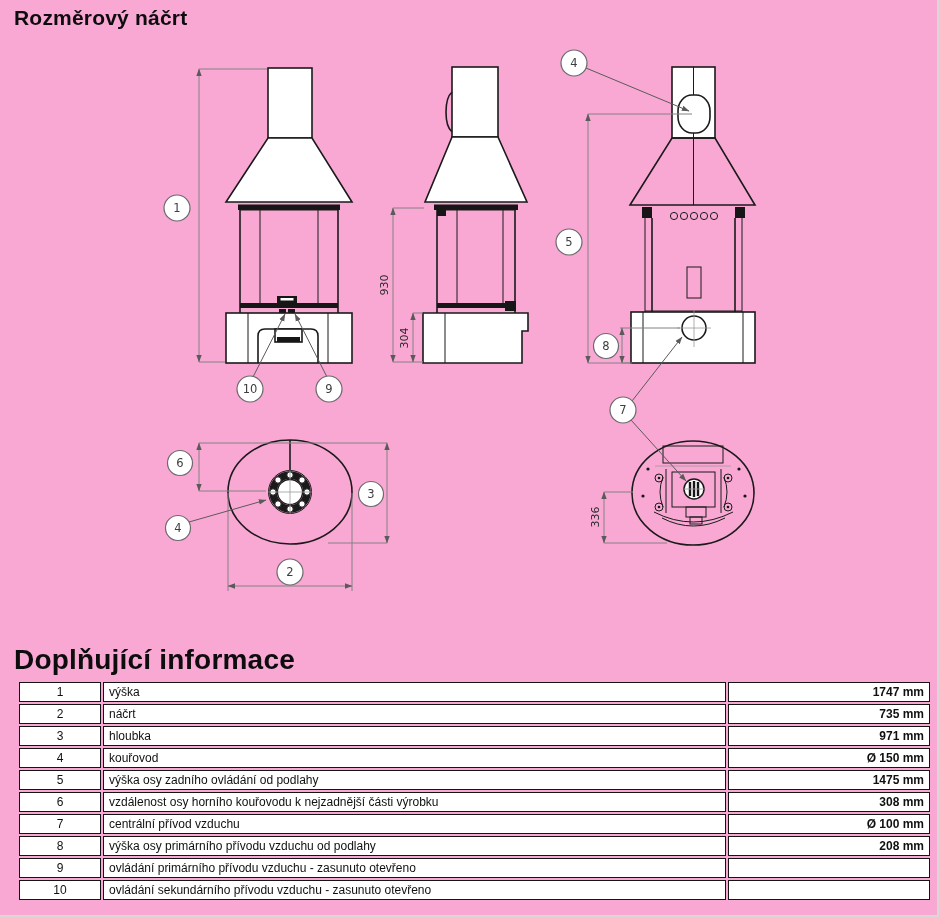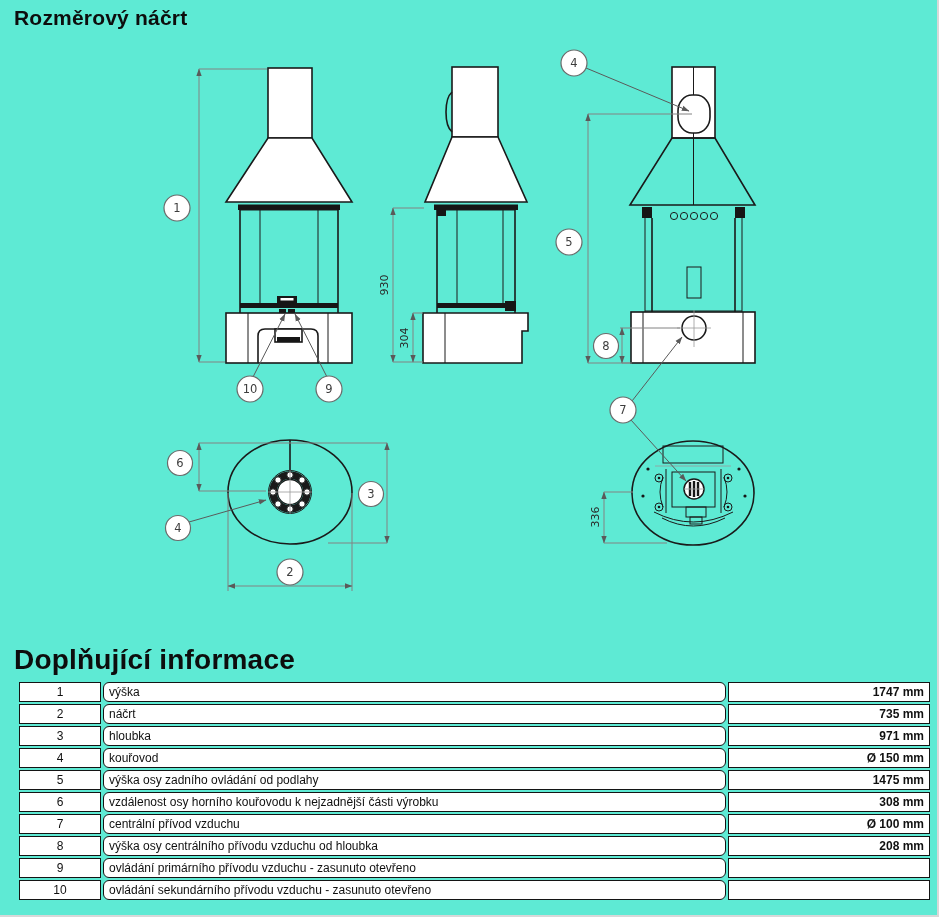--- a/index.html
+++ b/index.html
@@ -1,17 +1,17 @@
 <!DOCTYPE html>
 <html><head>
 <meta charset="utf-8">
 <style>
   html,body{margin:0;padding:0;background:#fff;}
   .page{
-    position:relative;width:939px;height:917px;background:#5eead4;overflow:hidden;
+    position:relative;width:939px;height:917px;background:#f9a8d4;overflow:hidden;
     font-family:"Liberation Sans",sans-serif;color:#111;
     box-sizing:border-box;border-right:2px solid #d8d8d8;border-bottom:2px solid #d8d8d8;
   }
   .h1{
     position:absolute;left:14px;top:6px;font-size:21px;font-weight:bold;color:#0d0d0d;
     letter-spacing:0.2px;
   }
   .h2{
     position:absolute;left:14px;top:644px;font-size:28px;font-weight:bold;color:#0d0d0d;
     letter-spacing:0.2px;
@@ -32,21 +32,21 @@
   .info-table{
     position:absolute;left:17px;top:680px;width:899px;
     border-collapse:separate;border-spacing:2px;table-layout:fixed;
   }
   .info-table td{
     border:1px solid #141414;background:#fff;height:18px;
     font-size:12px;color:#101010;padding:0 5px;vertical-align:middle;
     overflow:hidden;white-space:nowrap;
   }
   .info-table td.c-num{width:70px;text-align:center;}
-  .info-table td.c-label{width:611px;text-align:left;border-radius:6px;}
+  .info-table td.c-label{width:611px;text-align:left;}
   .info-table td.c-value{width:190px;text-align:right;font-weight:bold;}
 </style>
 </head>
 <body>
 
 <div class="page">
 
   <div class="h1">Rozměrový náčrt</div>
 
   <svg class="drawing" width="939" height="640" viewBox="0 0 939 640">
@@ -302,21 +302,21 @@
         <td class="c-label">vzdálenost osy horního kouřovodu k nejzadnější části výrobku</td>
         <td class="c-value">308 mm</td>
       </tr>
       <tr>
         <td class="c-num">7</td>
         <td class="c-label">centrální přívod vzduchu</td>
         <td class="c-value">Ø 100 mm</td>
       </tr>
       <tr>
         <td class="c-num">8</td>
-        <td class="c-label">výška osy centrálního přívodu vzduchu od hloubka</td>
+        <td class="c-label">výška osy primárního přívodu vzduchu od podlahy</td>
         <td class="c-value">208 mm</td>
       </tr>
       <tr>
         <td class="c-num">9</td>
         <td class="c-label">ovládání primárního přívodu vzduchu - zasunuto otevřeno</td>
         <td class="c-value"></td>
       </tr>
       <tr>
         <td class="c-num">10</td>
         <td class="c-label">ovládání sekundárního přívodu vzduchu - zasunuto otevřeno</td>

